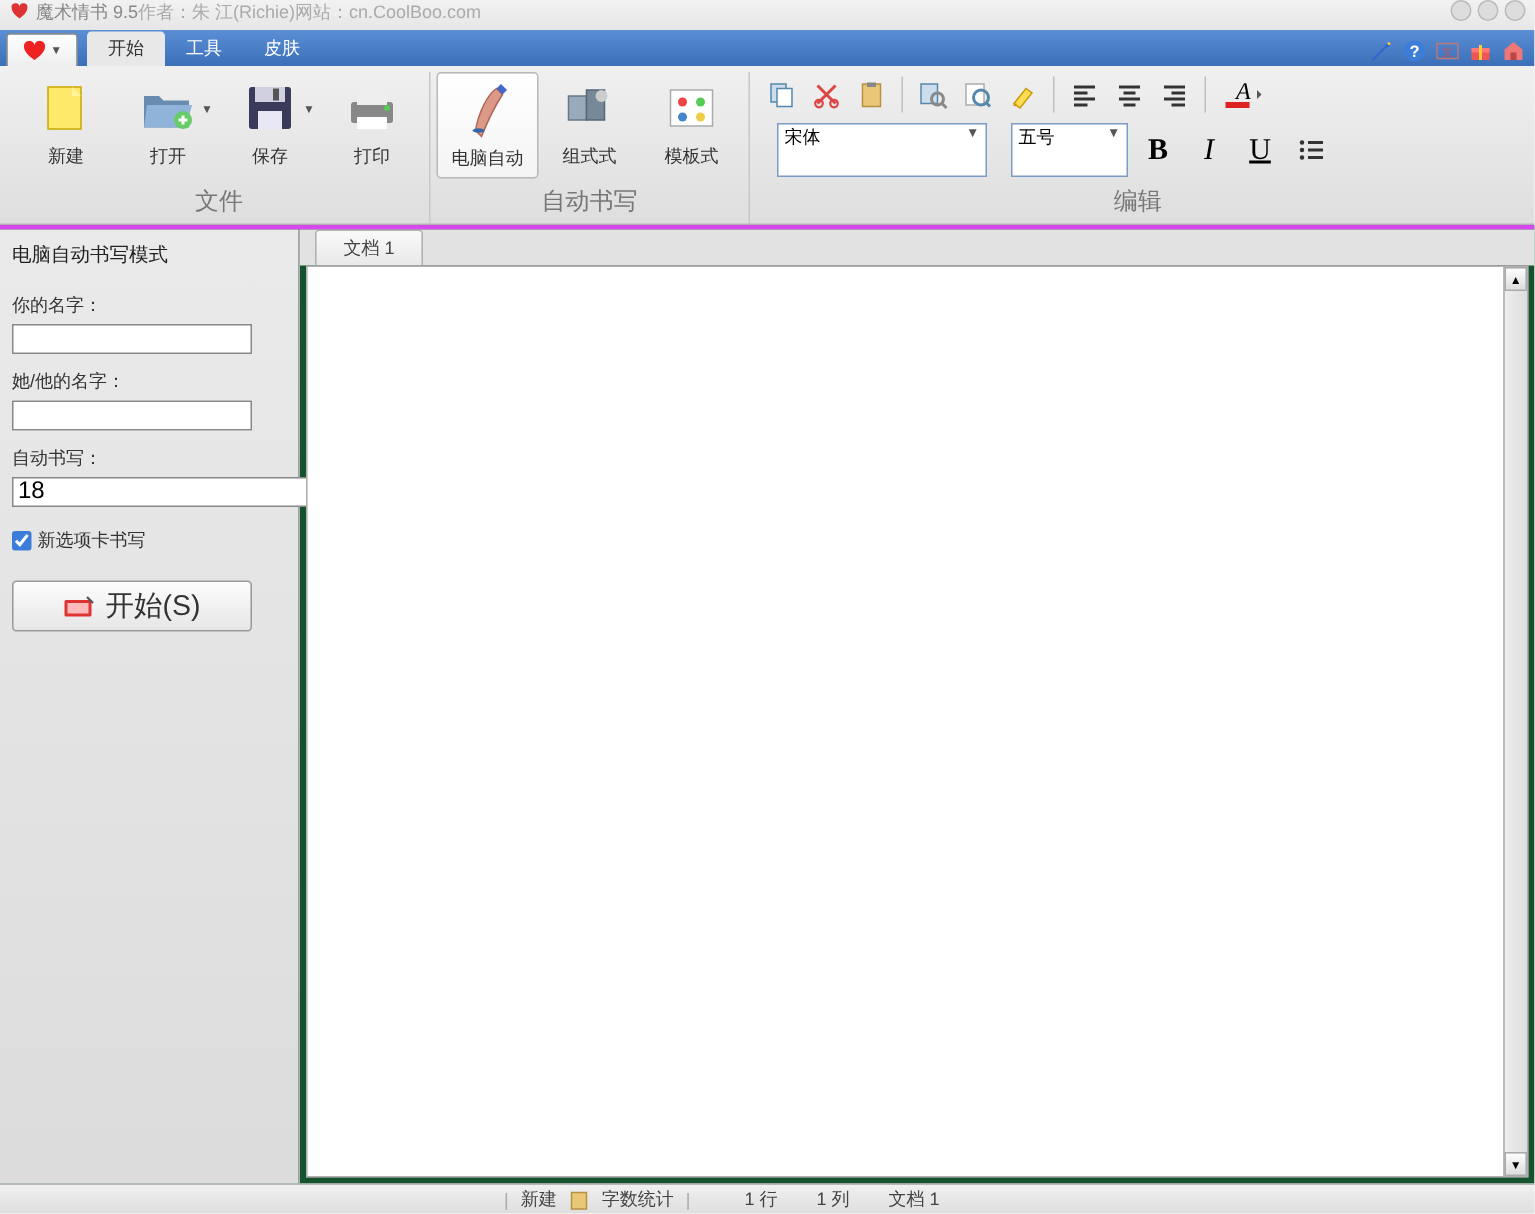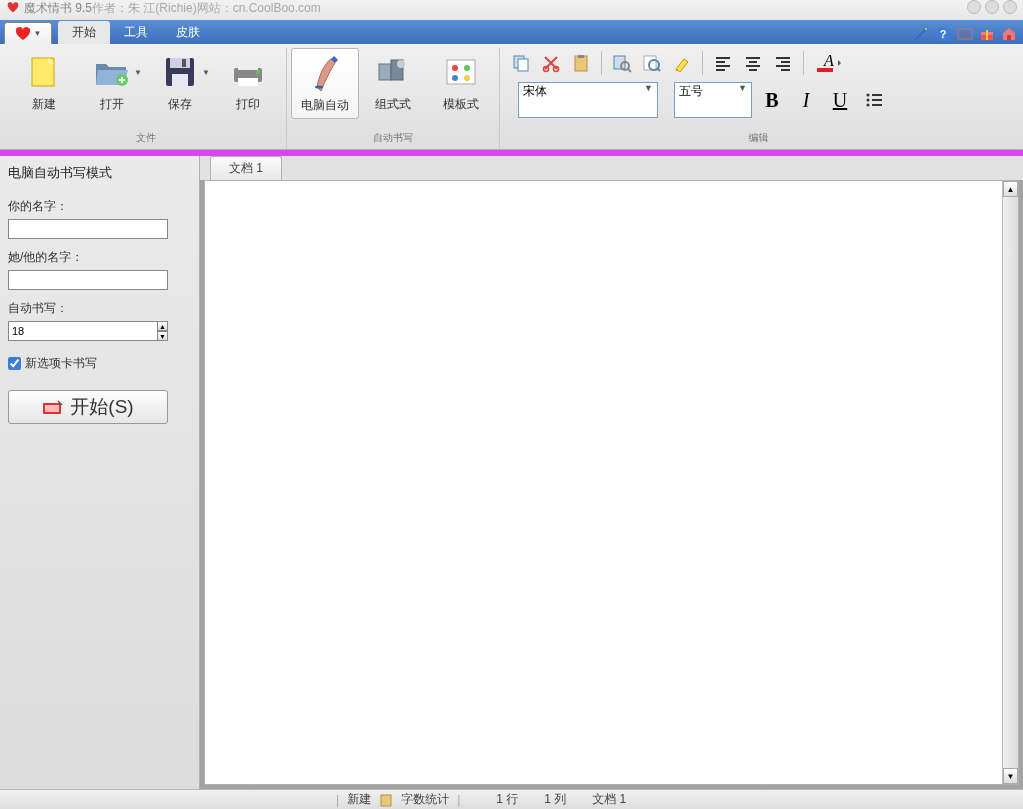--- a/index.html
+++ b/index.html
@@ -74,21 +74,21 @@
 }
 .ribbon-group {
   display: flex;
   flex-direction: column;
   align-items: center;
   border-right: 1px solid #c8c8c8;
   padding: 0 4px;
 }
 .ribbon-group:last-child { border-right:none; }
 .rg-body { display:flex; align-items:flex-start; flex:1; }
-.rg-label { font-size:10px; color:#777; padding: 2px 0 4px 0; }
+.rg-label { font-size:16px; color:#777; padding: 2px 0 4px 0; }
 
 .big-btn {
   width: 68px;
   display:flex;
   flex-direction:column;
   align-items:center;
   padding: 4px 2px;
   border-radius:3px;
   cursor:pointer;
 }
@@ -121,40 +121,40 @@
 .size-combo { width:78px; }
 .fmt-btn { width:28px; height:24px; display:flex; align-items:center; justify-content:center; font-family:"Times New Roman",serif; font-size:20px; font-weight:bold; cursor:pointer; }
 .fmt-i { font-style:italic; font-weight:normal; }
 .fmt-u { text-decoration:underline; font-weight:normal; }
 .list-btn svg { width:20px; height:20px; }
 
 
 .main {
   flex:1;
   display:flex;
-  background:#a3a3a3;
-  border-top:6px solid #d946ef;
+  background:#14532d;
+  border-top:3px solid #d946ef;
   min-height:0;
 }
 .sidebar {
   width: 200px;
   background: linear-gradient(#eaeaea,#dcdcdc);
   border-right:1px solid #b0b0b0;
   padding: 6px 8px;
   display:flex;
   flex-direction:column;
   gap:4px;
 }
 .sb-title { font-size:13px; color:#222; padding:2px 0 6px 0; }
 .sb-label { font-size:12px; color:#333; margin-top:6px; }
 .sb-input {
   height:20px; border:1px solid #888; background:#fff; width: 160px; padding:0 3px; font-size:12px;
 }
 .sb-spin { display:flex; width:160px; }
-.sb-spin input { flex:1; height:20px; border:1px solid #888; border-right:none; padding:0 3px; font-size:11px;}
+.sb-spin input { flex:1; height:20px; border:1px solid #888; border-right:none; padding:0 3px; font-size:16px;}
 .sb-spin .spinners { width:16px; display:flex; flex-direction:column; }
 .sb-spin .sp { flex:1; border:1px solid #888; background:linear-gradient(#fff,#ddd); font-size:7px; display:flex;align-items:center;justify-content:center; cursor:pointer;}
 .sb-chk { display:flex; align-items:center; gap:4px; margin-top:10px; font-size:12px; color:#333;}
 .sb-chk input { accent-color:#3b7dd8; }
 .sb-start {
   margin-top:14px;
   width:160px; height:34px;
   background:linear-gradient(#fdfdfd,#e6e6e6);
   border:1px solid #999;
   border-radius:3px;

